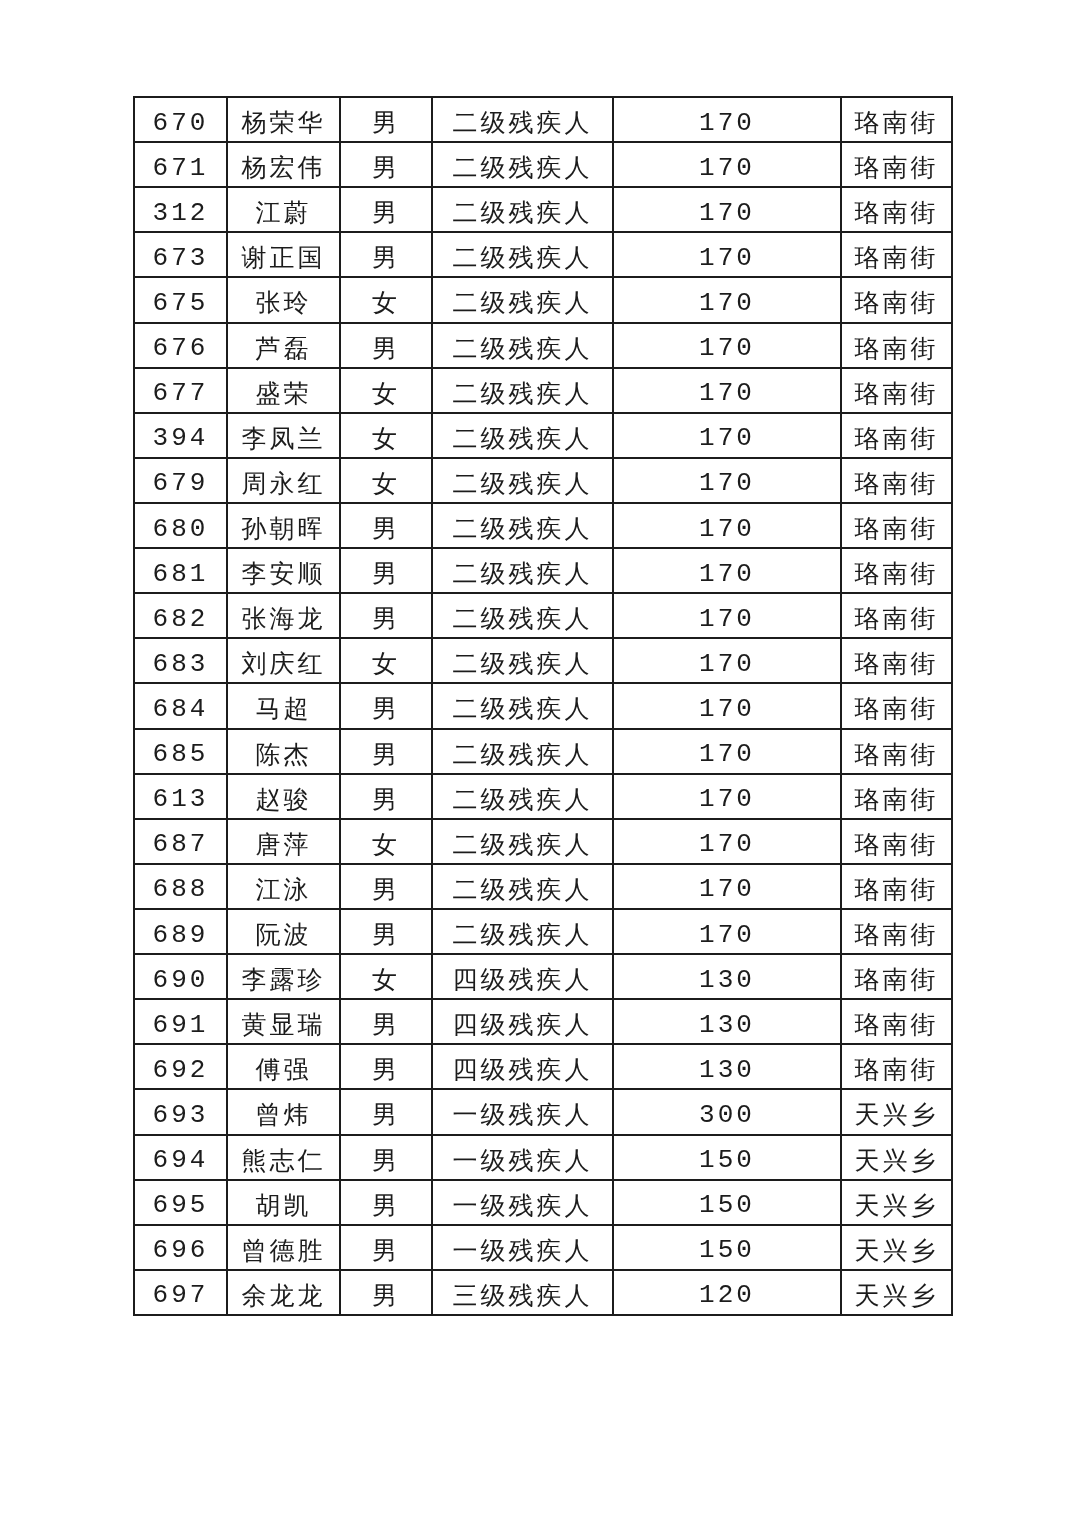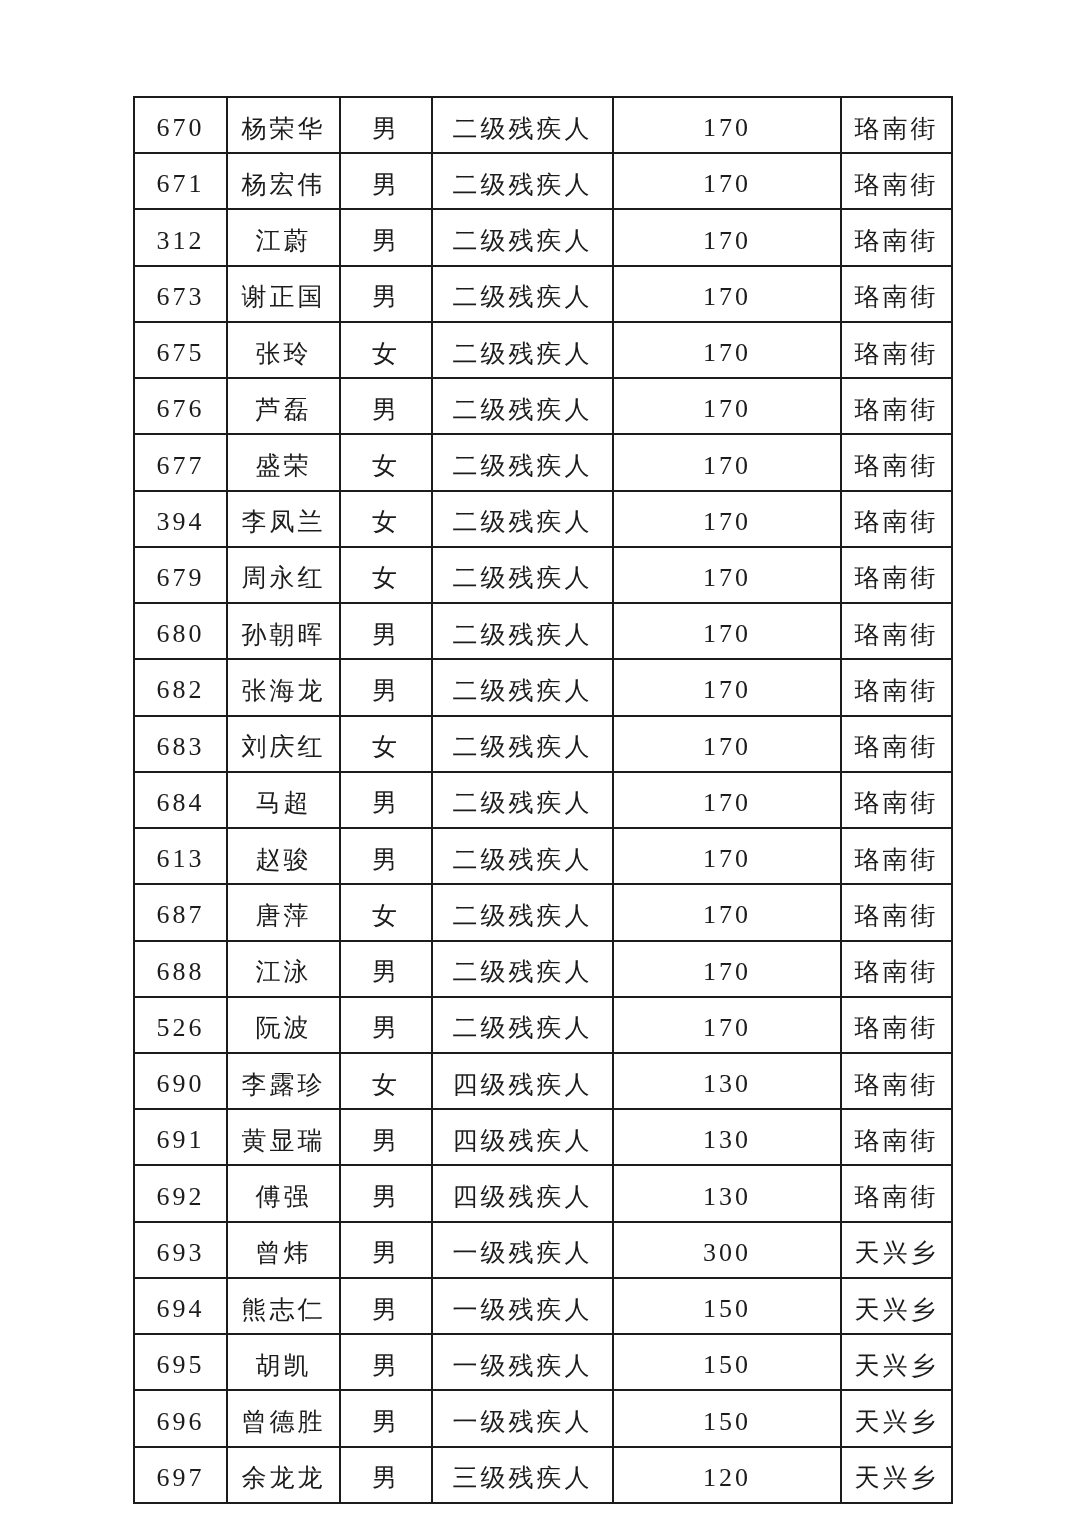--- a/index.html
+++ b/index.html
@@ -13,23 +13,24 @@
     height: 1520px;
     background: #ffffff;
     overflow: hidden;
     font-family: "Liberation Serif", "DejaVu Serif", serif;
   }
   table.roster {
     position: absolute;
     left: 133px;
     top: 96px;
     width: 818px;
-    height: 1408px;
+    height: 1220px;
     border-collapse: collapse;
     table-layout: fixed;
+    font-family: Liberation Mono, monospace;
   }
   table.roster td {
     border: 2px solid #1c1c1c;
     text-align: center;
     vertical-align: middle;
     padding: 6px 0 0 0;
     color: #1c1c1c;
     overflow: hidden;
     white-space: nowrap;
   }
@@ -136,20 +137,28 @@
   </tr>
         <tr>
     <td class="num">680</td>
     <td class="cjk">孙朝晖</td>
     <td class="cjk">男</td>
     <td class="cjk">二级残疾人</td>
     <td class="num">170</td>
     <td class="cjk">珞南街</td>
   </tr>
         <tr>
+    <td class="num">681</td>
+    <td class="cjk">李安顺</td>
+    <td class="cjk">男</td>
+    <td class="cjk">二级残疾人</td>
+    <td class="num">170</td>
+    <td class="cjk">珞南街</td>
+  </tr>
+        <tr>
     <td class="num">682</td>
     <td class="cjk">张海龙</td>
     <td class="cjk">男</td>
     <td class="cjk">二级残疾人</td>
     <td class="num">170</td>
     <td class="cjk">珞南街</td>
   </tr>
         <tr>
     <td class="num">683</td>
     <td class="cjk">刘庆红</td>
@@ -160,20 +169,28 @@
   </tr>
         <tr>
     <td class="num">684</td>
     <td class="cjk">马超</td>
     <td class="cjk">男</td>
     <td class="cjk">二级残疾人</td>
     <td class="num">170</td>
     <td class="cjk">珞南街</td>
   </tr>
         <tr>
+    <td class="num">685</td>
+    <td class="cjk">陈杰</td>
+    <td class="cjk">男</td>
+    <td class="cjk">二级残疾人</td>
+    <td class="num">170</td>
+    <td class="cjk">珞南街</td>
+  </tr>
+        <tr>
     <td class="num">613</td>
     <td class="cjk">赵骏</td>
     <td class="cjk">男</td>
     <td class="cjk">二级残疾人</td>
     <td class="num">170</td>
     <td class="cjk">珞南街</td>
   </tr>
         <tr>
     <td class="num">687</td>
     <td class="cjk">唐萍</td>
@@ -184,21 +201,21 @@
   </tr>
         <tr>
     <td class="num">688</td>
     <td class="cjk">江泳</td>
     <td class="cjk">男</td>
     <td class="cjk">二级残疾人</td>
     <td class="num">170</td>
     <td class="cjk">珞南街</td>
   </tr>
         <tr>
-    <td class="num">526</td>
+    <td class="num">689</td>
     <td class="cjk">阮波</td>
     <td class="cjk">男</td>
     <td class="cjk">二级残疾人</td>
     <td class="num">170</td>
     <td class="cjk">珞南街</td>
   </tr>
         <tr>
     <td class="num">690</td>
     <td class="cjk">李露珍</td>
     <td class="cjk">女</td>

